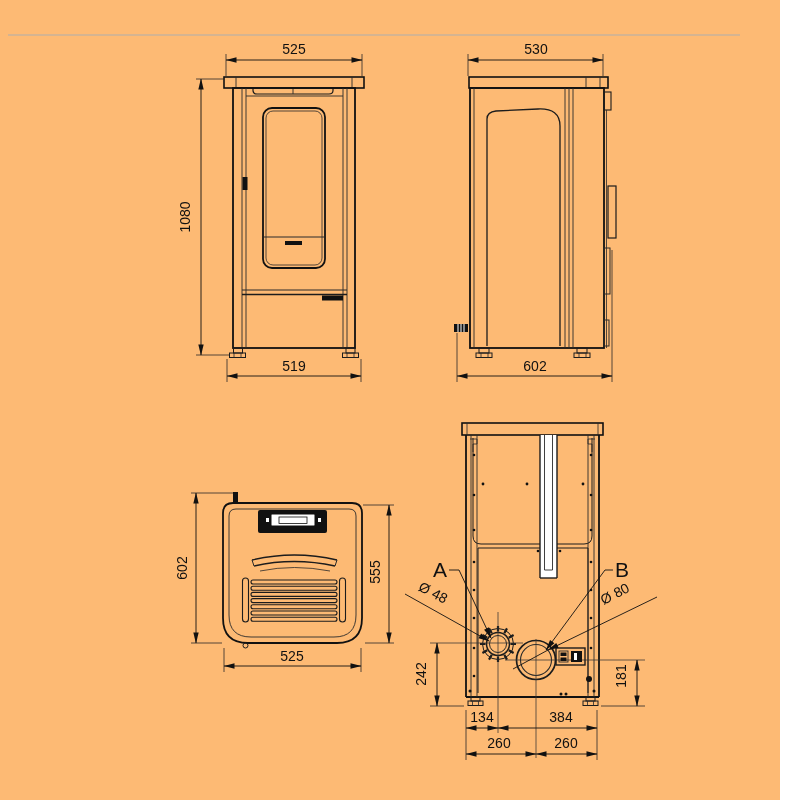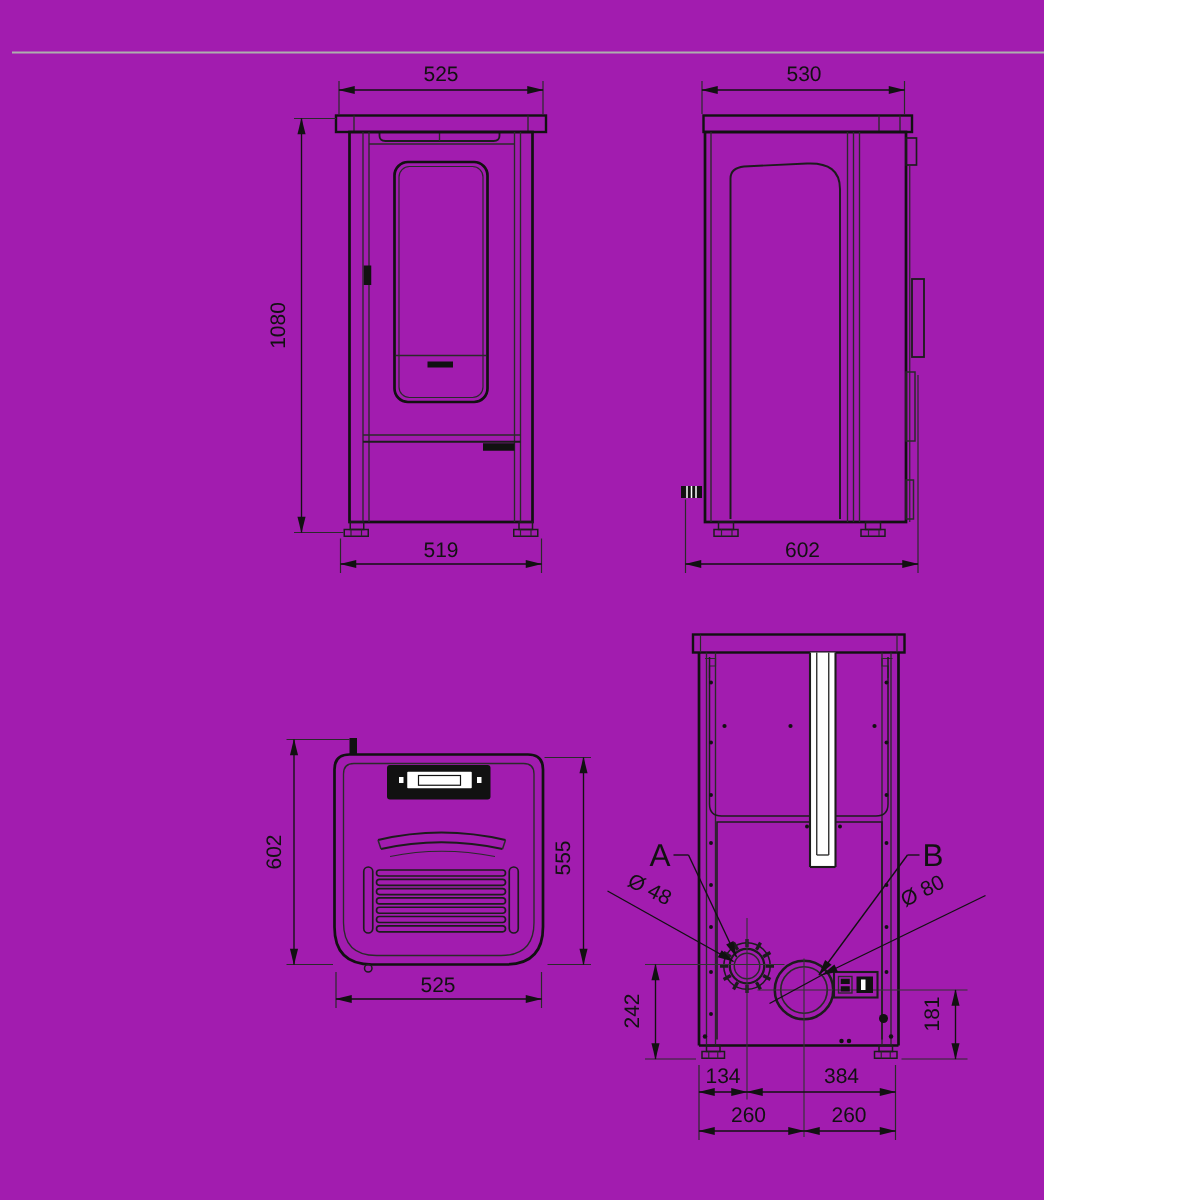--- a/index.html
+++ b/index.html
@@ -1,16 +1,16 @@
 <!DOCTYPE html>
 <html><head>
 <meta charset="utf-8">
 <style>
   html,body{margin:0;padding:0;background:#ffffff;}
-  .canvas{width:696px;height:800px;position:relative;background:#a21caf;overflow:hidden;
+  .canvas{width:780px;height:800px;position:relative;background:#fdba74;overflow:hidden;
           font-family:"Liberation Sans", sans-serif;}
   svg{display:block;}
   .ol{stroke:#111;fill:none;}                 
   .ml{stroke:#1c1c1c;fill:none;}              
   .tl{stroke:#2a2a2a;fill:none;}              
   .dim{stroke:#111;stroke-width:0.9;fill:none;}
   .ext{stroke:#2a2a2a;stroke-width:0.8;fill:none;}
   .cl{stroke:#333;stroke-width:0.75;fill:none;}
   text{fill:#111;font-family:"Liberation Sans", sans-serif;}
   .dimtxt{font-size:14px;}

